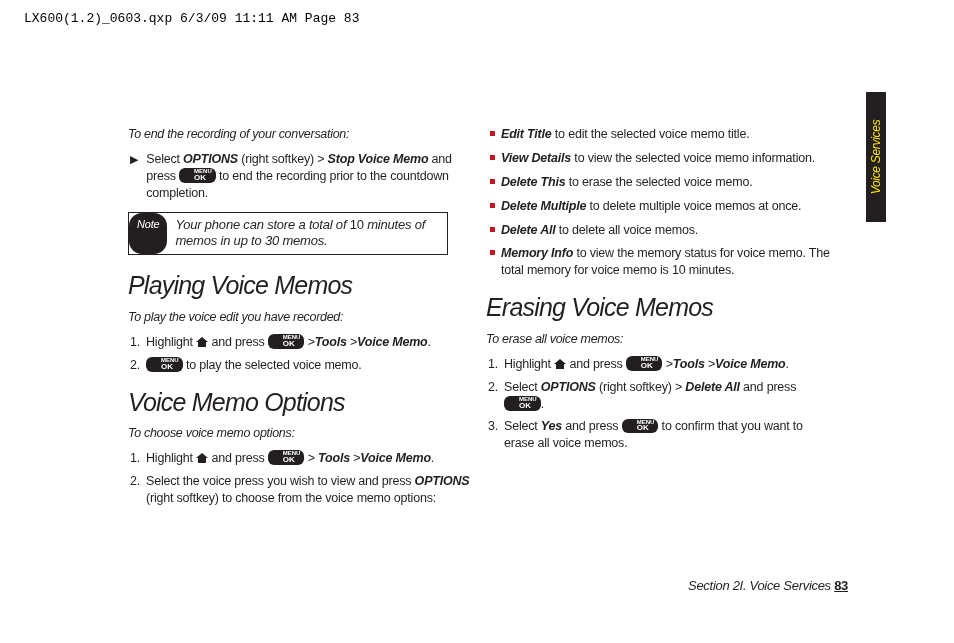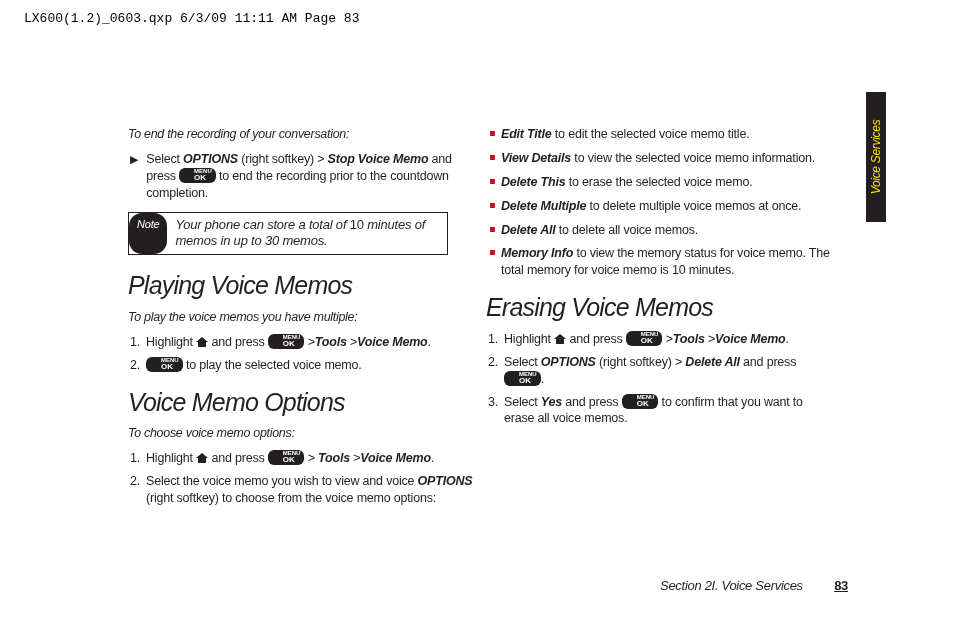--- a/index.html
+++ b/index.html
@@ -143,21 +143,20 @@
     position: absolute;
     bottom: 48px;
     right: 106px;
     font-style: italic;
     font-size: 13px;
     letter-spacing: -0.3px;
   }
   .footer .pn {
     font-weight: bold;
     font-style: normal;
-    margin-left: 28px;
     text-decoration: underline;
   }
   .side-tab {
     position: absolute;
     top: 92px;
     right: 68px;
     width: 20px;
     height: 130px;
     background: #231f20;
   }
@@ -196,21 +195,21 @@
     </div>
 
     <div class="note-box">
       <div class="note-label">Note</div>
       <div class="note-body">
         <span>Your phone can store a total of </span><span style="font-style:normal">10</span><span> minutes of memos in up to 30 memos.</span>
       </div>
     </div>
 
     <h2 class="section">Playing Voice Memos</h2>
-    <div class="intro-line">To play the voice memos you have multiple:</div>
+    <div class="intro-line">To play the voice edit you have recorded:</div>
 
     <div class="step">
       <span class="num">1.</span>
       <div class="step-body">
         <span>Highlight </span><span class="home-icon"></span><span> and press </span><span class="ok-key"><span class="tiny">MENU</span>OK</span><span> &gt;</span><span class="bold-ital">Tools</span><span> &gt;</span><span class="bold-ital">Voice Memo</span><span>.</span>
       </div>
     </div>
 
     <div class="step">
       <span class="num">2.</span>
@@ -225,21 +224,21 @@
     <div class="step">
       <span class="num">1.</span>
       <div class="step-body">
         <span>Highlight </span><span class="home-icon"></span><span> and press </span><span class="ok-key"><span class="tiny">MENU</span>OK</span><span> &gt; </span><span class="bold-ital">Tools</span><span> &gt;</span><span class="bold-ital">Voice Memo</span><span>.</span>
       </div>
     </div>
 
     <div class="step">
       <span class="num">2.</span>
       <div class="step-body">
-        <span>Select the voice memo you wish to view and voice </span><span class="bold-ital">OPTIONS</span><span> (right softkey) to choose from the voice memo options:</span>
+        <span>Select the voice press you wish to view and press </span><span class="bold-ital">OPTIONS</span><span> (right softkey) to choose from the voice memo options:</span>
       </div>
     </div>
 
   </div>
 
   <div class="col">
 
     <div class="bullet-row">
       <div class="sq"></div>
       <div class="bullet-body"><span class="bold-ital">Edit Title</span><span> to edit the selected voice memo title.</span></div>
@@ -259,20 +258,21 @@
     <div class="bullet-row">
       <div class="sq"></div>
       <div class="bullet-body"><span class="bold-ital">Delete All</span><span> to delete all voice memos.</span></div>
     </div>
     <div class="bullet-row">
       <div class="sq"></div>
       <div class="bullet-body"><span class="bold-ital">Memory Info</span><span> to view the memory status for voice memo. The total memory for voice memo is 10 minutes.</span></div>
     </div>
 
     <h2 class="section">Erasing Voice Memos</h2>
+    <div class="intro-line">To erase all voice memos:</div>
 
     <div class="step">
       <span class="num">1.</span>
       <div class="step-body">
         <span>Highlight </span><span class="home-icon"></span><span> and press </span><span class="ok-key"><span class="tiny">MENU</span>OK</span><span> &gt;</span><span class="bold-ital">Tools</span><span> &gt;</span><span class="bold-ital">Voice Memo</span><span>.</span>
       </div>
     </div>
 
     <div class="step">
       <span class="num">2.</span>

